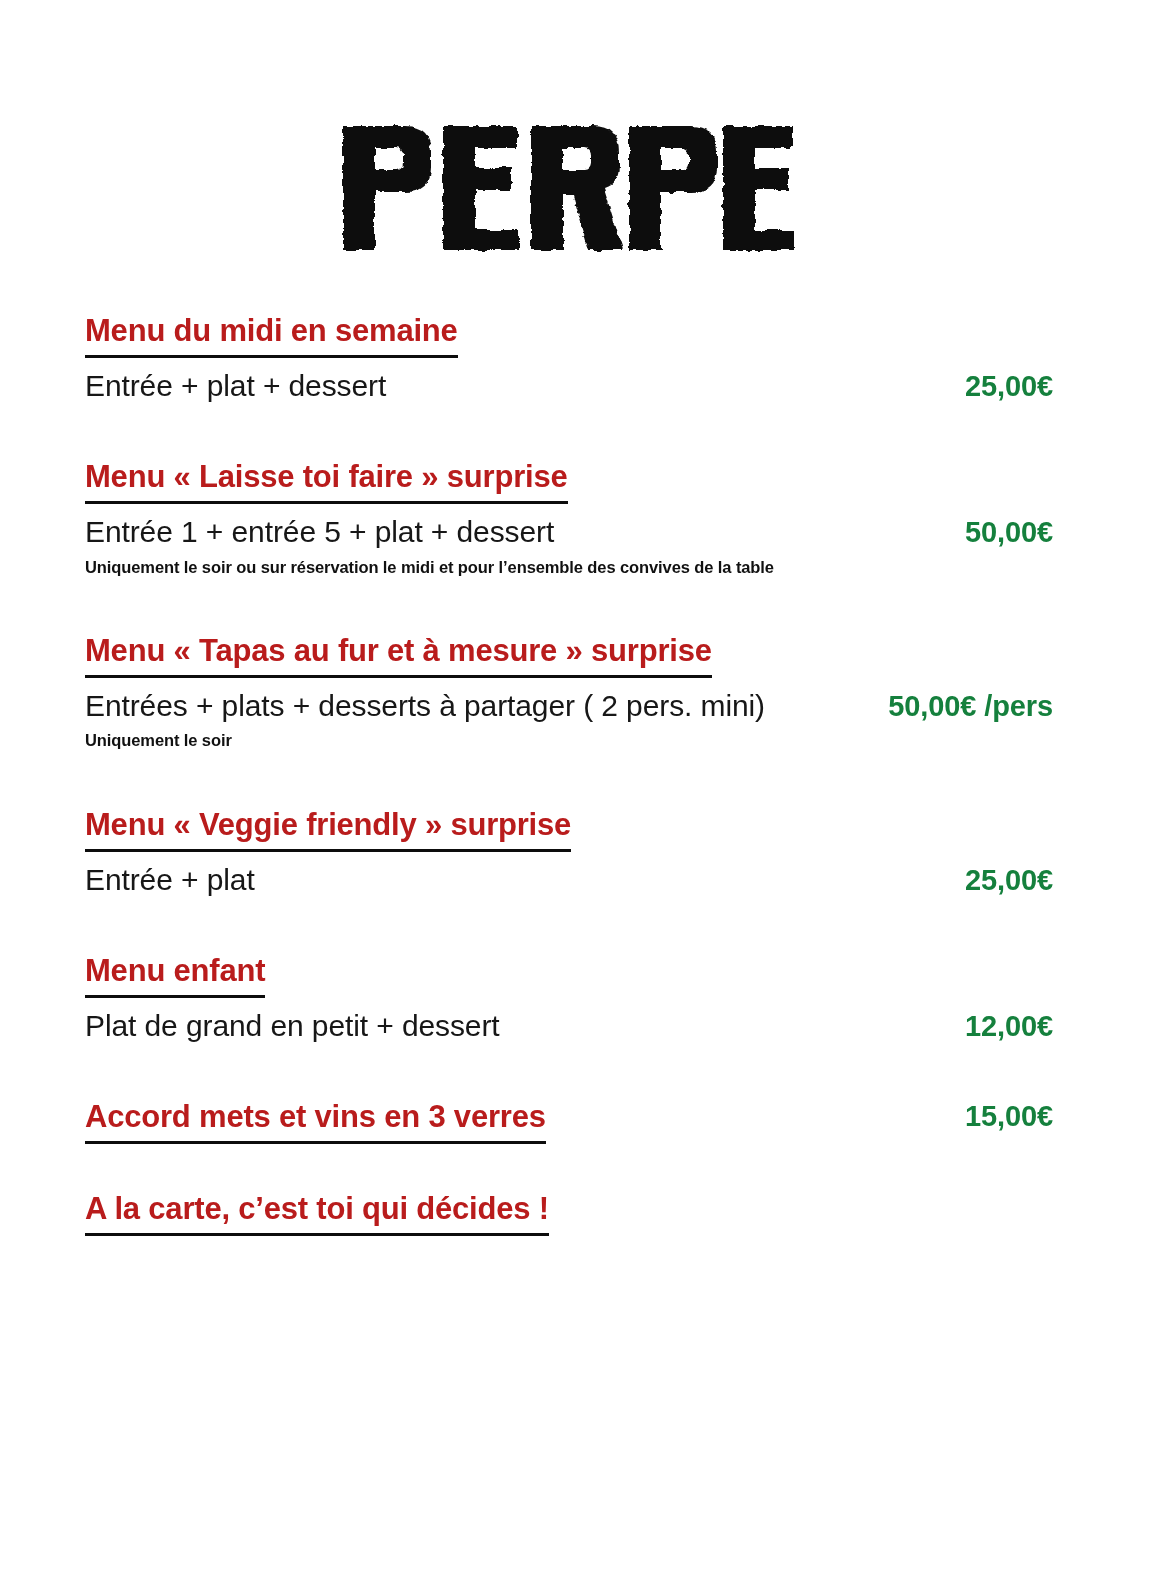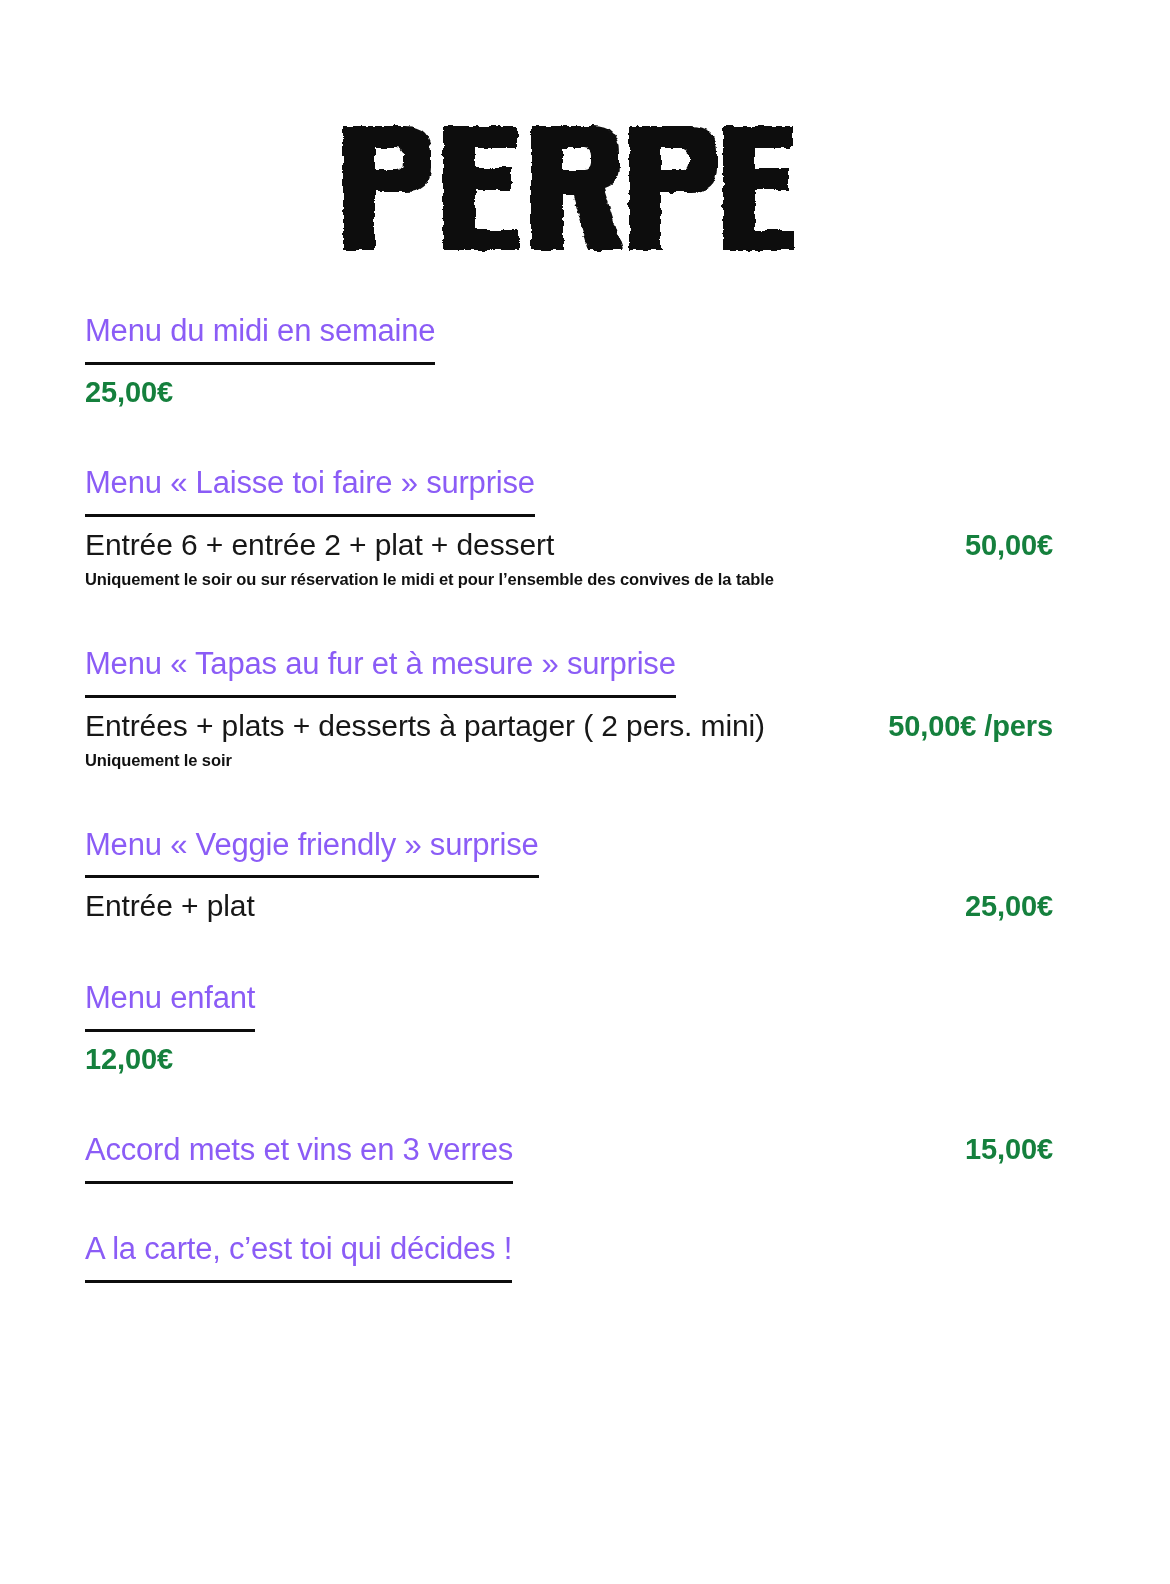--- a/index.html
+++ b/index.html
@@ -59,26 +59,26 @@
   .sec-head-row {
     display: flex;
     align-items: baseline;
     justify-content: space-between;
     gap: 24px;
   }
 
   .sec-title {
     display: inline-block;
     font-size: 31px;
-    font-weight: 400;
+    font-weight: 700;
     letter-spacing: -0.2px;
     line-height: 1.22;
-    color: #8b5cf6;
+    color: #b91c1c;
     border-bottom: 3px solid #0d0d0d;
-    padding-bottom: 12px;
+    padding-bottom: 5px;
     white-space: nowrap;
   }
 
   .row {
     display: flex;
     align-items: baseline;
     justify-content: space-between;
     gap: 20px;
     margin-top: 9px;
   }
@@ -168,30 +168,31 @@
     </svg>
   </div>
 
   <div class="menu">
 
     <div class="section">
       <div class="sec-head-row">
         <span class="sec-title">Menu du midi en semaine</span>
       </div>
       <div class="row">
+        <span class="desc">Entrée + plat + dessert</span>
         <span class="price">25,00€</span>
       </div>
     </div>
 
     <div class="section">
       <div class="sec-head-row">
         <span class="sec-title">Menu « Laisse toi faire » surprise</span>
       </div>
       <div class="row">
-        <span class="desc">Entrée 6 + entrée 2 + plat + dessert</span>
+        <span class="desc">Entrée 1 + entrée 5 + plat + dessert</span>
         <span class="price">50,00€</span>
       </div>
       <div class="note">Uniquement le soir ou sur réservation le midi et pour l’ensemble des convives de la table</div>
     </div>
 
     <div class="section">
       <div class="sec-head-row">
         <span class="sec-title">Menu « Tapas au fur et à mesure » surprise</span>
       </div>
       <div class="row">
@@ -209,20 +210,21 @@
         <span class="desc">Entrée + plat</span>
         <span class="price">25,00€</span>
       </div>
     </div>
 
     <div class="section">
       <div class="sec-head-row">
         <span class="sec-title">Menu enfant</span>
       </div>
       <div class="row">
+        <span class="desc">Plat de grand en petit + dessert</span>
         <span class="price">12,00€</span>
       </div>
     </div>
 
     <div class="section tight">
       <div class="sec-head-row standalone">
         <span class="sec-title">Accord mets et vins en 3 verres</span>
         <span class="price head-price">15,00€</span>
       </div>
     </div>

